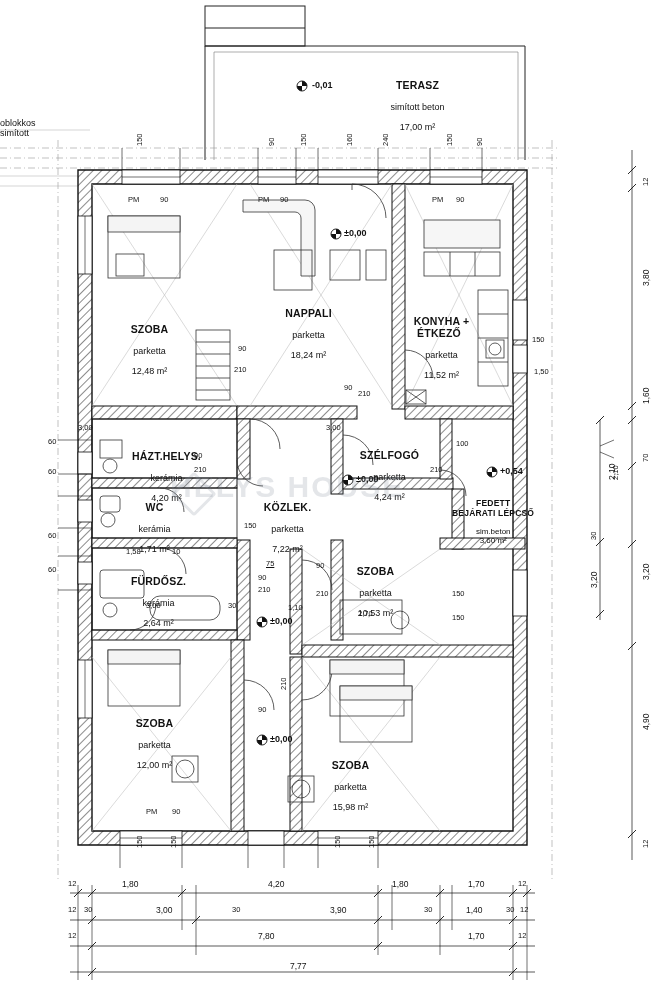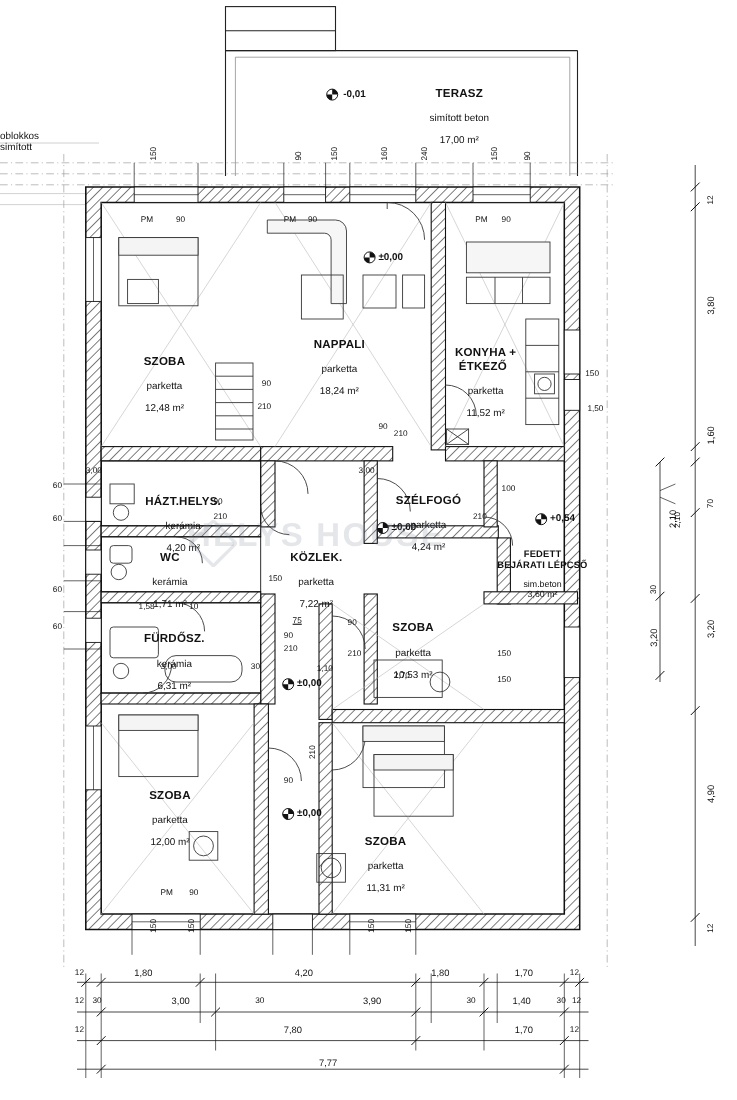--- a/index.html
+++ b/index.html
@@ -405,21 +405,21 @@
 
 <div class="lbl room" style="left:116px;top:492px;width:72px;">
   <span class="nm">WC</span><br>
   <span>kerámia</span><br>
   <span>1,71 m²</span>
 </div>
 
 <div class="lbl room" style="left:110px;top:566px;width:92px;">
   <span class="nm">FÜRDŐSZ.</span><br>
   <span>kerámia</span><br>
-  <span>6,31 m²</span>
+  <span>2,64 m²</span>
 </div>
 
 <div class="lbl room" style="left:240px;top:492px;width:90px;">
   <span class="nm">KÖZLEK.</span><br>
   <span>parketta</span><br>
   <span>7,22 m²</span>
 </div>
 
 <div class="lbl room" style="left:339px;top:440px;width:96px;">
   <span class="nm">SZÉLFOGÓ</span><br>
@@ -442,21 +442,21 @@
 
 <div class="lbl room" style="left:104px;top:708px;width:96px;">
   <span class="nm">SZOBA</span><br>
   <span>parketta</span><br>
   <span>12,00 m²</span>
 </div>
 
 <div class="lbl room" style="left:300px;top:750px;width:96px;">
   <span class="nm">SZOBA</span><br>
   <span>parketta</span><br>
-  <span>11,31 m²</span>
+  <span>15,98 m²</span>
 </div>
 
 <div class="lbl lvl" style="left:356px;top:474px;">±0,00</div>
 <div class="lbl lvl" style="left:270px;top:616px;">±0,00</div>
 <div class="lbl lvl" style="left:270px;top:734px;">±0,00</div>
 <div class="lbl lvl" style="left:500px;top:466px;">+0,54</div>
 
 <div class="lbl tiny" style="left:78px;top:424px;">3,00</div>
 <div class="lbl tiny" style="left:238px;top:345px;">90</div>
 <div class="lbl tiny" style="left:234px;top:366px;">210</div>

